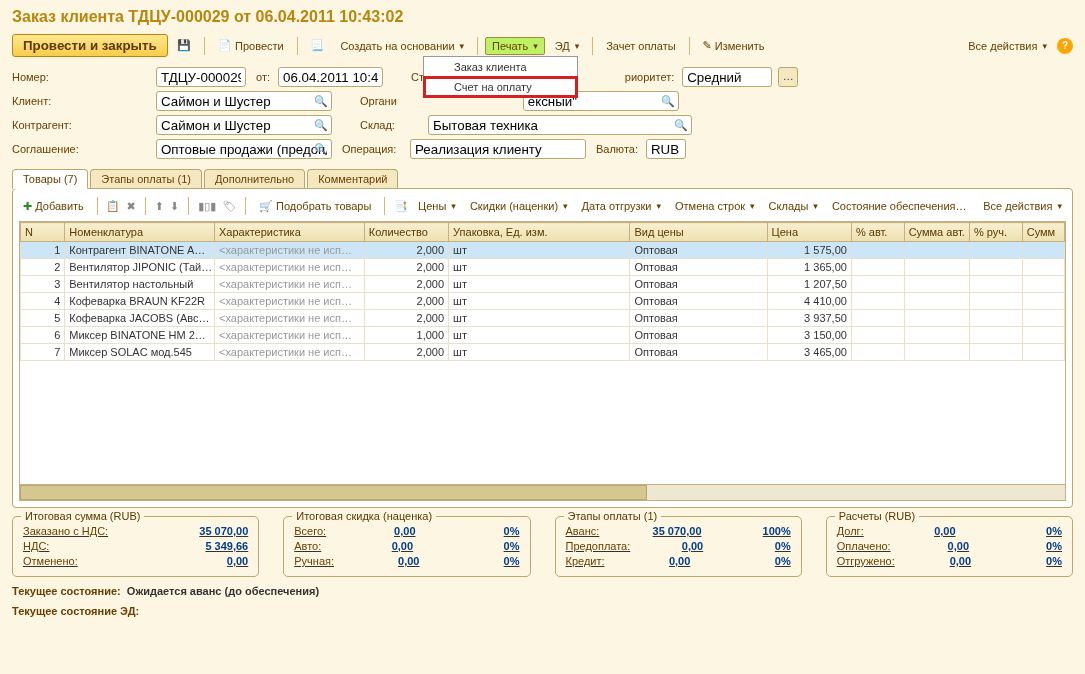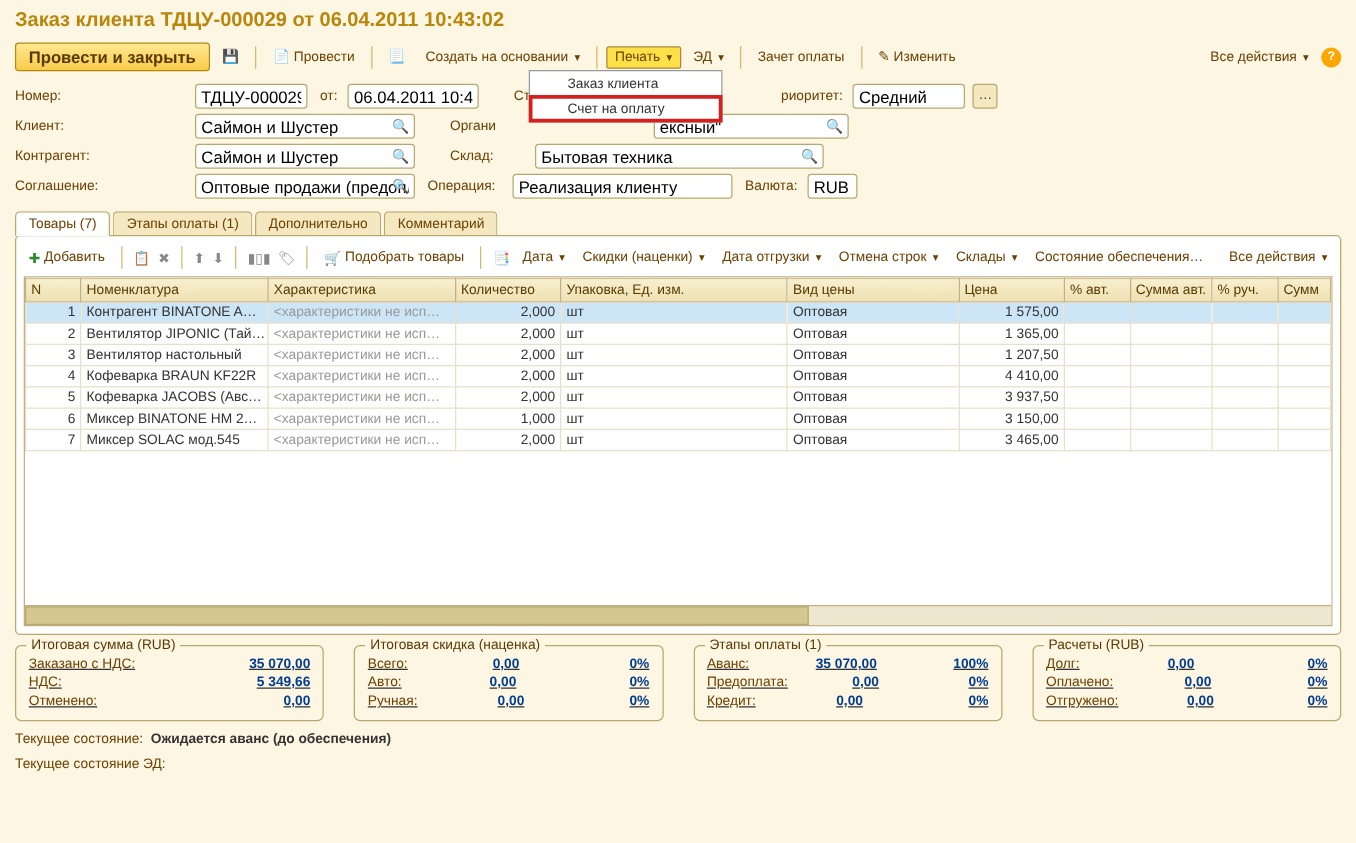--- a/index.html
+++ b/index.html
@@ -3,31 +3,31 @@
 <meta charset="utf-8">
 <style>
 * { box-sizing: border-box; margin: 0; padding: 0; }
 body { font-family: Arial, sans-serif; font-size: 11px; background: #fdf6e3; color: #333; width: 1085px; height: 674px; overflow: hidden; position: relative; }
 .title { font-size: 16px; color: #b8860b; font-weight: bold; padding: 8px 12px 4px; }
 .toolbar { display: flex; align-items: center; gap: 4px; padding: 4px 12px 8px; position: relative; }
 .btn-primary { background: linear-gradient(#ffe890, #f8cc4a); border: 1px solid #b8860b; border-radius: 3px; padding: 3px 10px; font-weight: bold; color: #5a3a00; cursor: pointer; }
 .tb-btn { display: inline-flex; align-items: center; gap: 3px; padding: 2px 6px; cursor: pointer; color: #6b4000; }
 .tb-sep { width: 1px; height: 18px; background: #d4b870; margin: 0 3px; }
 .dropdown-arrow { font-size: 9px; margin-left: 2px; }
-.print-btn { border: 1px solid #a88840; background: #fde047; border-radius: 2px; padding: 2px 6px; }
+.print-btn { border: 1px solid #a88840; background: #bef264; border-radius: 2px; padding: 2px 6px; }
 .print-menu { position: absolute; left: 423px; top: 26px; width: 155px; background: #fff; border: 1px solid #999; z-index: 100; }
 .print-menu-item { padding: 4px 8px 4px 30px; cursor: pointer; color: #333; }
 .print-menu-item.hl { outline: 3px solid #d62020; outline-offset: -2px; }
 .toolbar-right { margin-left: auto; display: flex; align-items: center; gap: 4px; }
 .help-circle { width: 16px; height: 16px; border-radius: 50%; background: #ffa500; color: #fff; display: inline-flex; align-items: center; justify-content: center; font-size: 10px; font-weight: bold; }
 .form-area { padding: 2px 12px; }
 .form-row { display: flex; align-items: center; margin-bottom: 4px; gap: 4px; }
 .label { width: 140px; color: #6b4000; }
 .input { border: 1px solid #b8a870; border-radius: 3px; padding: 2px 4px; background: #fff; height: 20px; }
-.input-w1 { width: 90px; } .input-w2 { width: 105px; } .input-w3 { width: 176px; } .input-w4 { width: 231px; }
+.input-w1 { width: 90px; } .input-w2 { width: 105px; } .input-w3 { width: 176px; } .input-w4 { width: 264px; }
 .input-w5 { width: 176px; } .input-w6 { width: 40px; }
 .small-label { color: #6b4000; margin-left: 6px; margin-right: 4px; }
 .input-wrap { position: relative; display: inline-flex; align-items: center; }
 .input-magnify { position: absolute; right: 4px; color: #888; cursor: pointer; }
 .ellipsis-btn { border: 1px solid #b8a870; background: #f5e8c0; width: 20px; height: 20px; border-radius: 3px; text-align: center; line-height: 16px; cursor: pointer; margin-left: 2px; }
 .tabs { display: flex; gap: 2px; padding: 4px 12px 0; }
 .tab { border: 1px solid #b8a870; border-bottom: none; border-radius: 4px 4px 0 0; padding: 3px 10px; background: #f5e8c0; color: #6b4000; cursor: pointer; }
 .tab.active { background: #fff; border-bottom: 1px solid #fff; margin-bottom: -1px; }
 .content { margin: 0 12px; border: 1px solid #b8a870; border-radius: 4px; background: #fff; padding: 6px; }
 .inner-toolbar { display: flex; align-items: center; gap: 6px; padding: 2px 0 6px; flex-wrap: nowrap; }
@@ -43,21 +43,21 @@
 .table-body { height: 262px; overflow: hidden; background: #fff; }
 .scroll-bottom { height: 16px; background: #eee8d0; border-top: 1px solid #c4b080; display: flex; }
 .scroll-thumb { background: #d4c890; height: 100%; width: 60%; border: 1px solid #b8a870; }
 .footer-panels { display: flex; gap: 24px; padding: 8px 12px 4px; text-decoration: underline; }
 .panel { border: 1px solid #b8a870; border-radius: 5px; padding: 8px 10px 6px; position: relative; flex: 1; }
 .panel-title { position: absolute; top: -7px; left: 8px; background: #fdf6e3; padding: 0 4px; color: #5a3a00; font-size: 11px; }
 .panel-row { display: flex; justify-content: space-between; margin-bottom: 3px; align-items: center; }
 .panel-label { color: #6b4000; }
 .panel-val { color: #003c8f; font-weight: bold; text-align: right; }
 .panel-pct { color: #003c8f; font-weight: bold; width: 36px; text-align: right; }
-.status-line { padding: 4px 12px; color: #6b4000; }
+.status-line { padding: 4px 12px; color: #6b4000; font-weight: bold; }
 .status-line b { color: #333; }
 .c-n { width: 42px; } .c-name { width: 142px; } .c-char { width: 142px; } .c-qty { width: 80px; }
 .c-pack { width: 172px; } .c-price-type { width: 130px; } .c-price { width: 80px; } .c-avt { width: 50px; }
 .c-sum-avt { width: 62px; } .c-ruch { width: 50px; } .c-sum { width: 40px; }
 </style>
 </head>
 <body>
 
 <div class="title">Заказ клиента ТДЦУ-000029 от 06.04.2011 10:43:02</div>
 
@@ -179,21 +179,21 @@
     <span class="itb-icon">▮▯▮</span>
     <span class="itb-icon">🏷</span>
     <div class="tb-sep"></div>
     <span class="itb-btn">
         <span>🛒</span>
         <span>Подобрать товары</span>
       </span>
     <div class="tb-sep"></div>
     <span class="itb-icon">📑</span>
     <span class="itb-btn">
-        <span>Дата</span>
+        <span>Цены</span>
         <span class="dropdown-arrow">▾</span>
       </span>
     <span class="itb-btn">
         <span>Скидки (наценки)</span>
         <span class="dropdown-arrow">▾</span>
       </span>
     <span class="itb-btn">
         <span>Дата отгрузки</span>
         <span class="dropdown-arrow">▾</span>
       </span>

